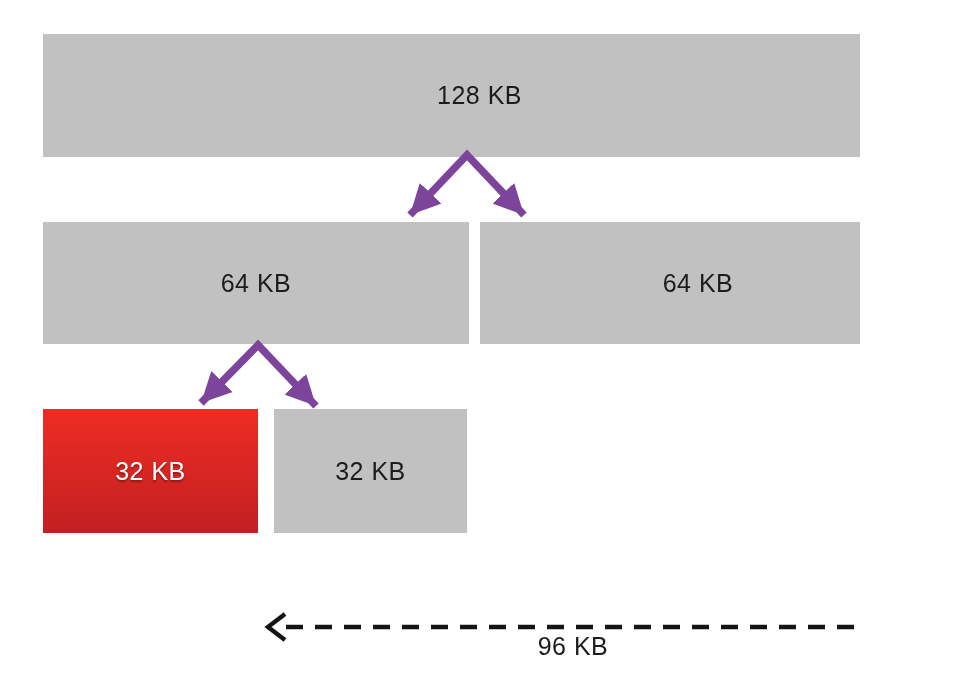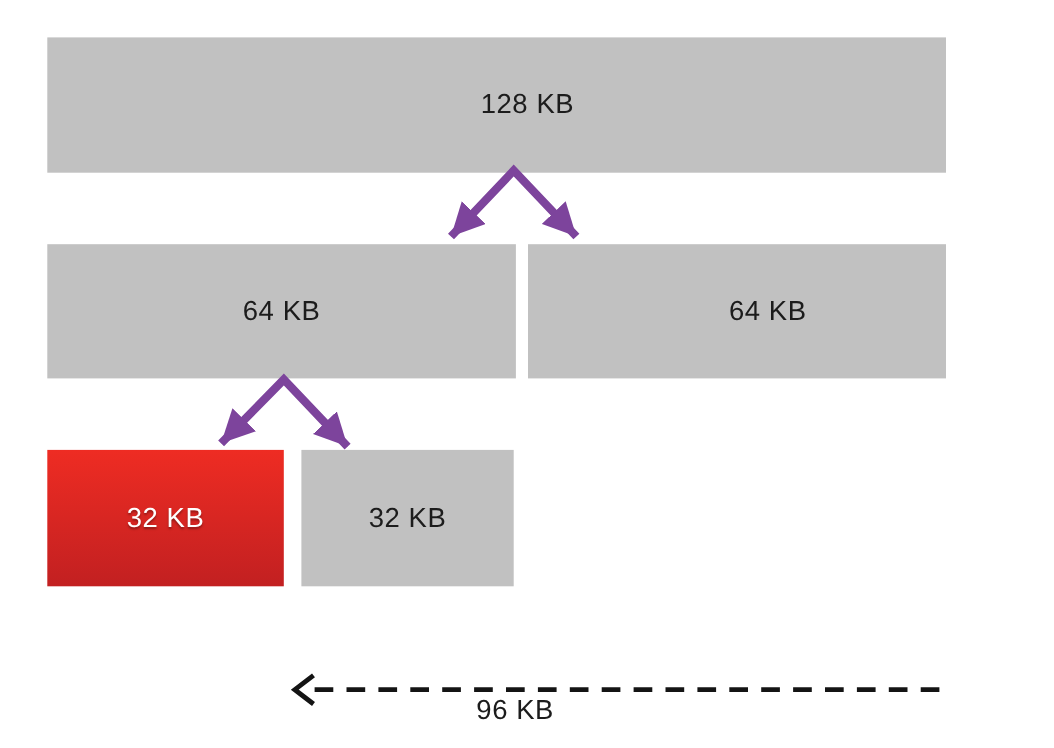--- a/index.html
+++ b/index.html
@@ -57,21 +57,21 @@
   }
   .measure-arrow .chev{
     stroke:var(--measure-arrow);
     stroke-width:4.4;
     fill:none;
     stroke-linejoin:miter;
   }
   .measure-label{
     position:absolute;
     left:433px;top:632px;width:280px;
-    text-align:left;
+    text-align:center;
     color:var(--label-dark);
     font-size:25px;
     letter-spacing:0.5px;
   }
 </style>
 </head>
 <body>
 
 <div class="canvas">
 

